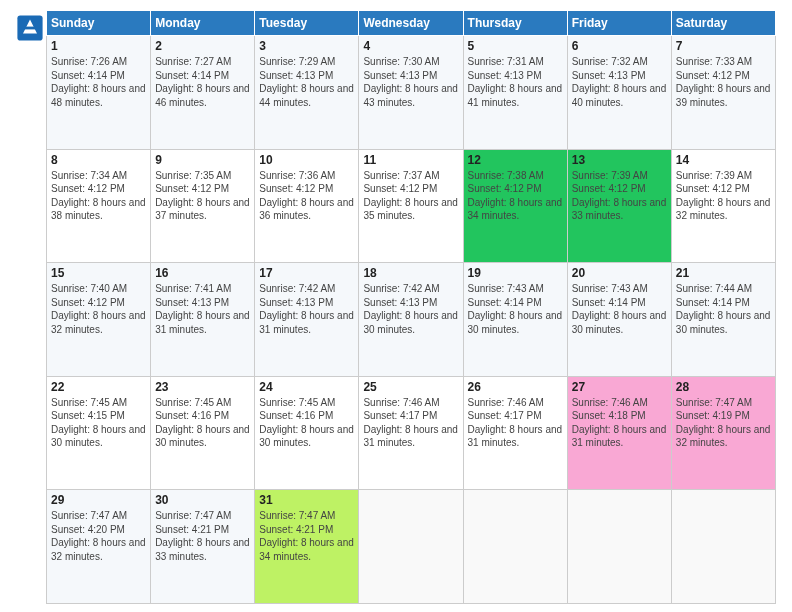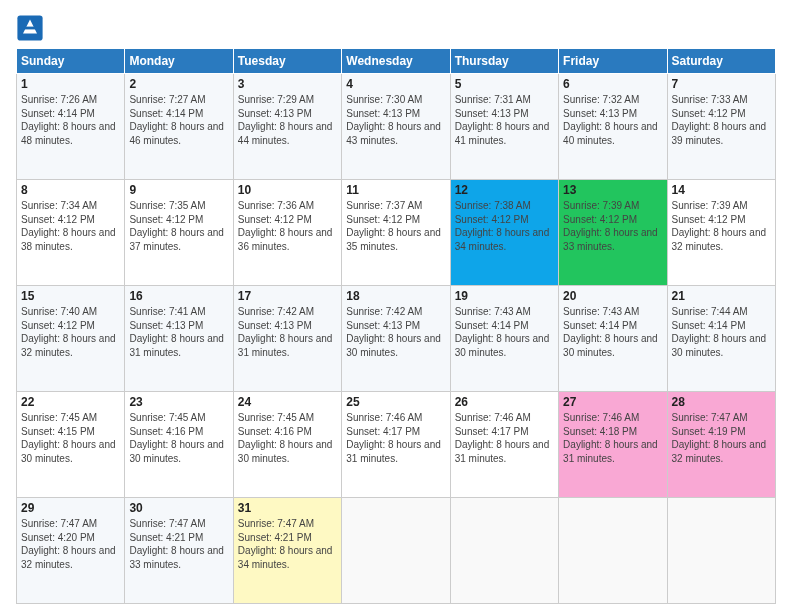--- a/index.html
+++ b/index.html
@@ -8,21 +8,21 @@
       height: 612px;
       font-family: Arial, sans-serif;
       background: #fff;
       overflow: hidden;
     }
     .page {
       width: 792px;
       height: 612px;
       padding: 10px 16px 8px 16px;
       display: flex;
-      flex-direction: column;
+      flex-direction: row;
     }
     .header {
       display: flex;
       align-items: flex-start;
       justify-content: space-between;
       margin-bottom: 6px;
     }
     .logo {
       display: flex;
       align-items: center;
@@ -177,21 +177,21 @@
         <span class="day-info">Sunrise: 7:35 AM<br>Sunset: 4:12 PM<br>Daylight: 8 hours and 37 minutes.</span>
       </td>
           <td style="background: rgb(255, 255, 255);">
         <span class="day-num">10</span>
         <span class="day-info">Sunrise: 7:36 AM<br>Sunset: 4:12 PM<br>Daylight: 8 hours and 36 minutes.</span>
       </td>
           <td style="background: rgb(255, 255, 255);">
         <span class="day-num">11</span>
         <span class="day-info">Sunrise: 7:37 AM<br>Sunset: 4:12 PM<br>Daylight: 8 hours and 35 minutes.</span>
       </td>
-          <td style="background: #0ea5e9;">
+          <td style="background: #22c55e;">
         <span class="day-num">12</span>
         <span class="day-info">Sunrise: 7:38 AM<br>Sunset: 4:12 PM<br>Daylight: 8 hours and 34 minutes.</span>
       </td>
           <td style="background: #22c55e;">
         <span class="day-num">13</span>
         <span class="day-info">Sunrise: 7:39 AM<br>Sunset: 4:12 PM<br>Daylight: 8 hours and 33 minutes.</span>
       </td>
           <td style="background: rgb(255, 255, 255);">
         <span class="day-num">14</span>
         <span class="day-info">Sunrise: 7:39 AM<br>Sunset: 4:12 PM<br>Daylight: 8 hours and 32 minutes.</span>
@@ -259,21 +259,21 @@
         </tr>
         <tr>
           <td style="background: rgb(245, 248, 251);">
         <span class="day-num">29</span>
         <span class="day-info">Sunrise: 7:47 AM<br>Sunset: 4:20 PM<br>Daylight: 8 hours and 32 minutes.</span>
       </td>
           <td style="background: rgb(245, 248, 251);">
         <span class="day-num">30</span>
         <span class="day-info">Sunrise: 7:47 AM<br>Sunset: 4:21 PM<br>Daylight: 8 hours and 33 minutes.</span>
       </td>
-          <td style="background: #fef9c3;">
+          <td style="background: #bef264;">
         <span class="day-num">31</span>
         <span class="day-info">Sunrise: 7:47 AM<br>Sunset: 4:21 PM<br>Daylight: 8 hours and 34 minutes.</span>
       </td>
           <td class="empty"></td>
           <td class="empty"></td>
           <td class="empty"></td>
           <td class="empty"></td>
         </tr>
       </tbody>
   </table>

